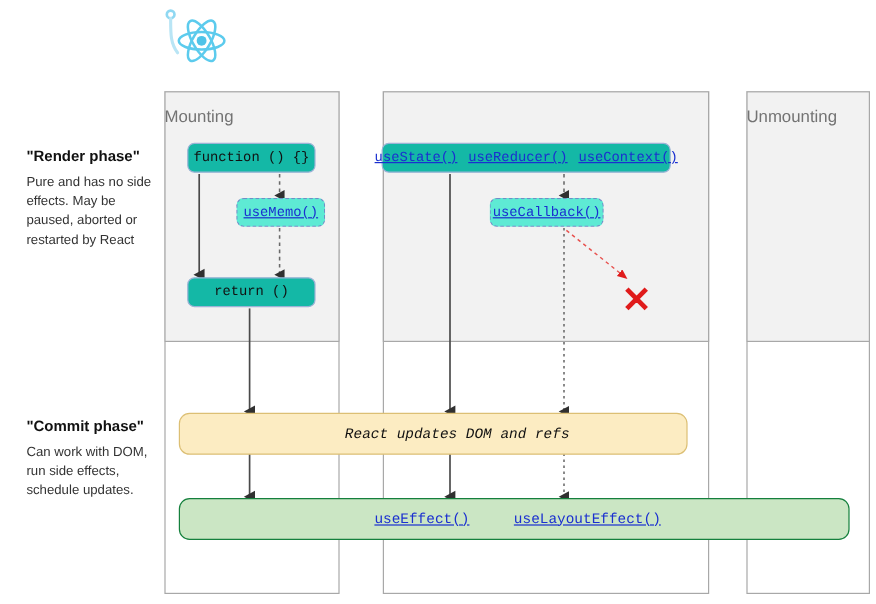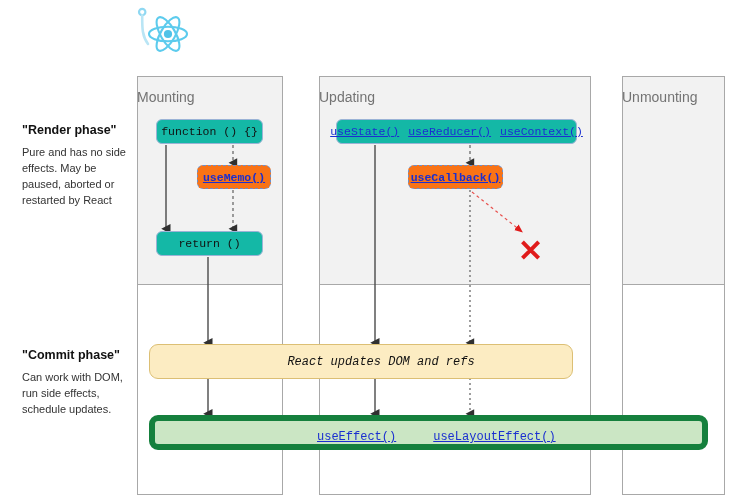--- a/index.html
+++ b/index.html
@@ -33,33 +33,33 @@
   }
 
   
   .node{
     position:absolute;box-sizing:border-box;
     background:#14b8a6;border:1px solid #9bb3d6;border-radius:6px;
     font-family:"Liberation Mono","DejaVu Sans Mono",monospace;
     font-size:11.5px;color:#111;
     display:flex;align-items:center;justify-content:center;white-space:nowrap;
   }
-  .node.dashed{border:1px dashed #6f8fc8;background:#f97316;font-weight:bold;}
+  .node.dashed{border:1px dashed #6f8fc8;background:#5eead4;}
   .lnk{color:#1a2fd0;text-decoration:underline;}
   .lnk+.lnk{margin-left:9px;}
 
   .band{
     position:absolute;box-sizing:border-box;border-radius:9px;
     display:flex;align-items:center;white-space:nowrap;
     font-family:"Liberation Mono","DejaVu Sans Mono",monospace;
   }
   .band-yellow{background:#fcecc2;border:1px solid #dcbf74;justify-content:center;
                font-style:italic;font-size:12px;color:#111;}
-  .band-green{background:#cbe6c4;border:6px solid #15803d;justify-content:flex-start;
-              font-size:12px;align-items:flex-end;}
+  .band-green{background:#cbe6c4;border:1px solid #15803d;justify-content:flex-start;
+              font-size:12px;}
 
   .xmark{
     position:absolute;color:#e01b1b;font-weight:bold;font-size:30px;
     font-family:"Liberation Sans",sans-serif;line-height:1;
   }
 
   svg.edges{position:absolute;left:0;top:0;width:730px;height:503px;pointer-events:none;}
 </style>
 </head>
 <body>
@@ -91,21 +91,20 @@
 
   <div class="col" style="left:137px;top:76px;width:146px;height:419px;"></div>
   <div class="col" style="left:319px;top:76px;width:272px;height:419px;"></div>
   <div class="col" style="left:622px;top:76px;width:103px;height:419px;"></div>
 
   <div class="col-top" style="left:137px;top:76px;width:146px;height:209px;"></div>
   <div class="col-top" style="left:319px;top:76px;width:272px;height:209px;"></div>
   <div class="col-top" style="left:622px;top:76px;width:103px;height:209px;"></div>
 
   <div class="col-title" style="left:137px;top:89px;width:146px;">Mounting</div>
-  <div class="col-title" style="left:319px;top:89px;width:272px;">Updating</div>
   <div class="col-title" style="left:622px;top:89px;width:103px;">Unmounting</div>
 
   <svg class="edges">
     <defs>
       <marker id="ah" markerWidth="9" markerHeight="9" refX="4.2" refY="4" orient="auto">
         <path d="M0.6,0.8 L7.6,0.8 L4.1,7.4 z" fill="#303030"></path>
       </marker>
       <marker id="ahr" markerWidth="9" markerHeight="9" refX="5" refY="3" orient="auto">
         <path d="M0,0 L7,3 L0,6 z" fill="#e01b1b"></path>
       </marker>
@@ -135,21 +134,21 @@
   </svg>
 
   <div class="node" style="left:156px;top:119px;width:107px;height:25px;">function () {}</div>
 
   <div class="node dashed" style="left:197px;top:165px;width:74px;height:24px;">
     <span class="lnk">useMemo()</span>
   </div>
 
   <div class="node" style="left:156px;top:231px;width:107px;height:25px;">return ()</div>
 
-  <div class="node" style="left:336px;top:119px;width:241px;height:25px;">
+  <div class="node" style="left:318px;top:119px;width:241px;height:25px;">
     <span class="lnk">useState()</span>
     <span class="lnk">useReducer()</span>
     <span class="lnk">useContext()</span>
   </div>
 
   <div class="node dashed" style="left:408px;top:165px;width:95px;height:24px;">
     <span class="lnk">useCallback()</span>
   </div>
 
   <div class="xmark" style="left:518px;top:236px;">✕</div>

